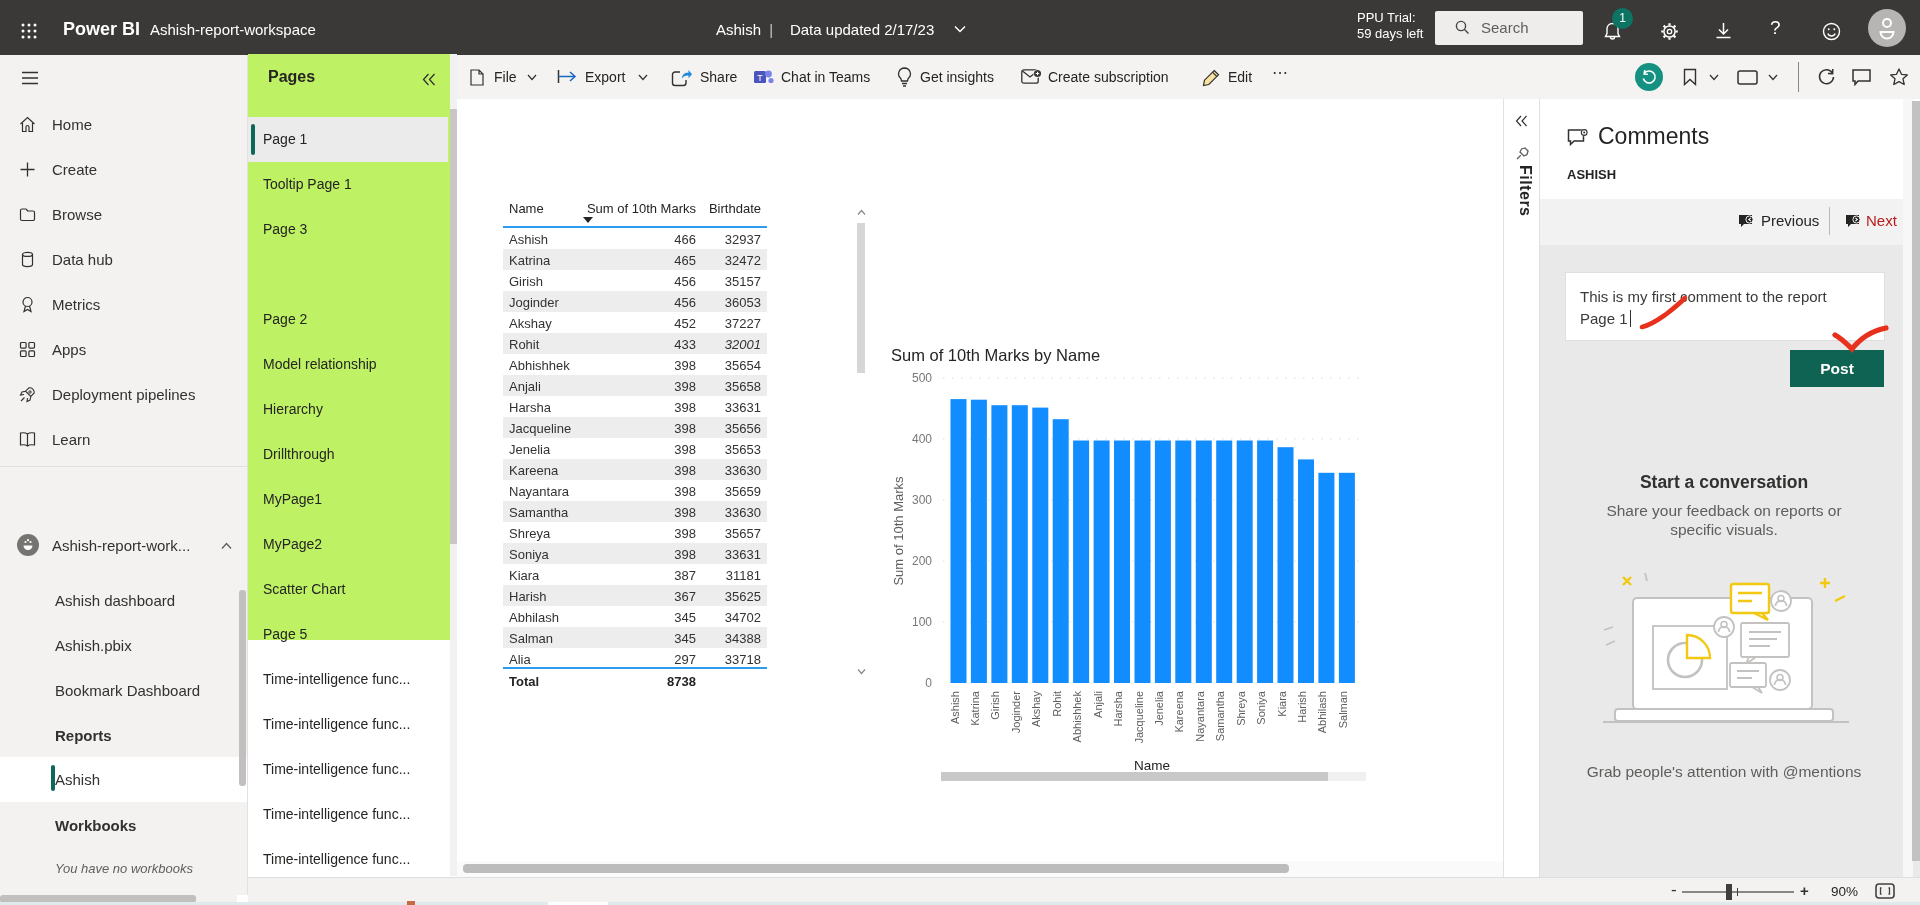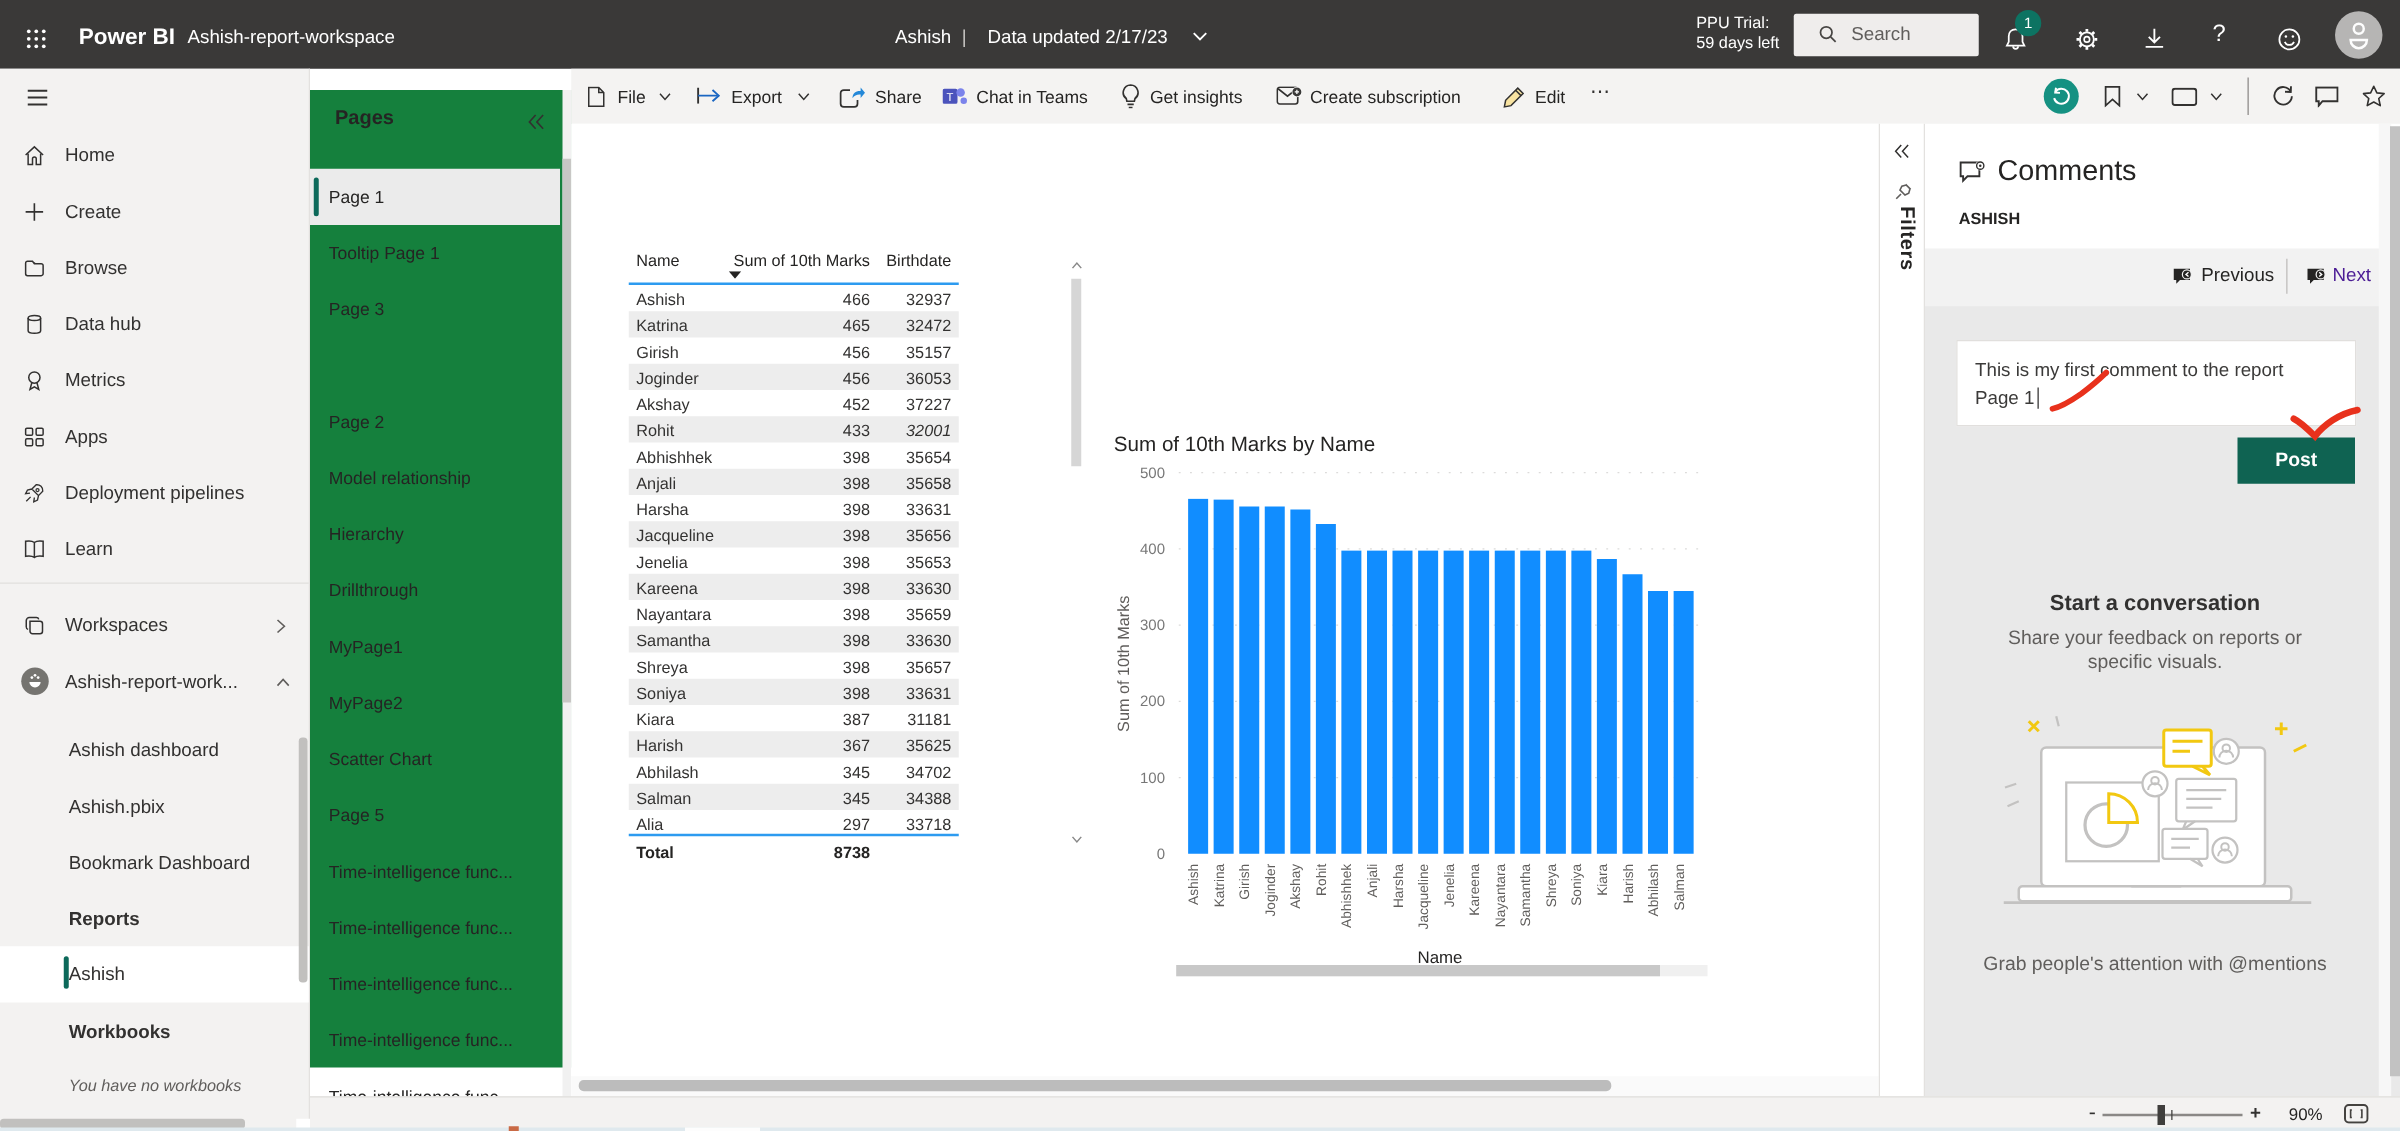--- a/index.html
+++ b/index.html
@@ -8,21 +8,21 @@
 
 #topbar { position:absolute; left:0; top:0; width:1920px; height:55px; background:#3a3938; color:#fff; }
 #topbar .t { position:absolute; white-space:nowrap; }
 
 #leftnav { position:absolute; left:0; top:55px; width:248px; height:850px; background:#f3f2f1; border-right:1px solid #e3e1df; }
 .navitem { position:absolute; left:0; width:247px; height:45px; }
 .navitem .ic { position:absolute; left:19px; top:14px; width:17px; height:17px; }
 .navitem .lb { position:absolute; left:52px; top:0; line-height:45px; font-size:15px; color:#323130; white-space:nowrap; }
 .navitem .lb2 { position:absolute; left:55px; top:0; line-height:45px; font-size:15px; color:#323130; white-space:nowrap; }
 
-#pages { position:absolute; left:248px; top:72px; width:209px; height:782px; background:#15803d; border-right:1px solid #e3e1df; }
+#pages { position:absolute; left:248px; top:54px; width:209px; height:586px; background:#bef264; border-right:1px solid #e3e1df; }
 .pgitem { position:absolute; left:0; width:200px; height:45px; font-size:14px; color:#252423; }
 .pgitem span { position:absolute; left:15px; line-height:45px; white-space:nowrap; }
 
 #toolbar { position:absolute; left:457px; top:55px; width:1463px; height:44px; background:#f4f3f2; }
 .tbitem { position:absolute; top:0; height:44px; font-size:14px; color:#252423; white-space:nowrap; }
 .tbic { position:absolute; }
 
 #canvas { position:absolute; left:457px; top:99px; width:1046px; height:762px; background:#fff; }
 
 #filters { position:absolute; left:1503px; top:99px; width:37px; height:778px; background:#fff; border-left:1px solid #e3e1df; border-right:1px solid #e3e1df; }
@@ -143,30 +143,20 @@
       </svg>
     <div class="lb">Deployment pipelines</div>
   </div>
   <div class="navitem" style="top:362px">
     <svg class="ic" viewBox="0 0 17 17">
         <path d="M8.5 3 C7 1.8 4.5 1.5 1.5 2 V14 C4.5 13.5 7 13.8 8.5 15 C10 13.8 12.5 13.5 15.5 14 V2 C12.5 1.5 10 1.8 8.5 3 Z M8.5 3 V15" fill="none" stroke="#323130" stroke-width="1.2"></path>
       </svg>
     <div class="lb">Learn</div>
   </div>
   <div class="abs" style="left:0;top:411px;width:247px;border-top:1px solid #e1dfdd"></div>
-  <div class="navitem" style="top:423px">
-    <svg class="ic" viewBox="0 0 17 17">
-        <path d="M5 5 H13 a2 2 0 0 1 2 2 V13 a2 2 0 0 1-2 2 H7 a2 2 0 0 1-2-2 Z" fill="none" stroke="#323130" stroke-width="1.2"></path>
-        <path d="M3.5 11.5 a2 2 0 0 1-1.5-2 V4.5 a2.5 2.5 0 0 1 2.5-2.5 H10 a2 2 0 0 1 2 1.5" fill="none" stroke="#323130" stroke-width="1.2"></path>
-      </svg>
-    <div class="lb">Workspaces</div>
-    <svg class="abs" style="left:220px;top:17px" width="9" height="12" viewBox="0 0 9 12">
-        <path d="M2 1 L7.5 6 L2 11" fill="none" stroke="#605e5c" stroke-width="1.3"></path>
-      </svg>
-  </div>
   <div class="navitem" style="top:468px">
     <div class="abs" style="left:17px;top:11px;width:22px;height:22px;border-radius:50%;background:#757470;">
       <svg class="abs" style="left:4px;top:4px" width="14" height="14" viewBox="0 0 14 14">
           <circle cx="4.5" cy="4" r="1.1" fill="#fff"></circle>
           <circle cx="9.5" cy="4" r="1.1" fill="#fff"></circle>
           <circle cx="7" cy="2.2" r="1.1" fill="#fff"></circle>
           <path d="M2.5 7.5 a4.5 4.5 0 0 0 9 0 Z" fill="#fff"></path>
         </svg>
     </div>
     <div class="lb">Ashish-report-work...</div>
@@ -551,21 +541,21 @@
         <circle cx="11.5" cy="5.5" r="3.6" fill="#252423" stroke="#f2f2f2" stroke-width="1"></circle>
         <path d="M12.8 3.8 L10.8 5.5 L12.8 7.2" fill="none" stroke="#fff" stroke-width="1.1"></path>
       </svg>
     <div class="abs" style="left:221px;top:13px;font-size:15px;color:#252423;">Previous</div>
     <div class="abs" style="left:289px;top:8px;width:1px;height:28px;background:#bdbbb9;"></div>
     <svg class="abs" style="left:305px;top:15px" width="16" height="15" viewBox="0 0 16 15">
         <path d="M1 1 H14 V10 H6 L3 13 V10 H1 Z" fill="#252423"></path>
         <circle cx="11.5" cy="5.5" r="3.6" fill="#252423" stroke="#f2f2f2" stroke-width="1"></circle>
         <path d="M10.4 3.8 L12.4 5.5 L10.4 7.2" fill="none" stroke="#fff" stroke-width="1.1"></path>
       </svg>
-    <div class="abs" style="left:326px;top:13px;font-size:15px;color:#4c1d95;">Next</div>
+    <div class="abs" style="left:326px;top:13px;font-size:15px;color:#b91c1c;">Next</div>
   </div>
   <div class="abs" style="left:25px;top:173px;width:320px;height:69px;background:#fff;border:1px solid #e1dfdd;">
     <div class="abs" style="left:14px;top:13px;font-size:15px;color:#3b3a39;line-height:22px;">This is my first comment to the report<br>Page 1<span style="border-left:1px solid #323130;margin-left:2px;"></span></div>
   </div>
   <div class="abs" style="left:250px;top:251px;width:94px;height:37px;background:#0f6352;color:#fff;font-size:15.5px;font-weight:bold;text-align:center;line-height:37px;">Post</div>
   <svg class="abs" style="left:95px;top:195px" width="120" height="70" viewBox="0 0 120 70">
     <path d="M7 33 C12 32 20 28 30 21 C38 15 44 10 50 4" fill="none" stroke="#e8311c" stroke-width="4.6" stroke-linecap="round"></path>
   </svg>
   <svg class="abs" style="left:291px;top:221px" width="60" height="34" viewBox="0 0 60 34">
     <path d="M4 15 C10 18 16 24 21 29 C28 20 40 11 55 8" fill="none" stroke="#e8311c" stroke-width="5.2" stroke-linecap="round"></path>

